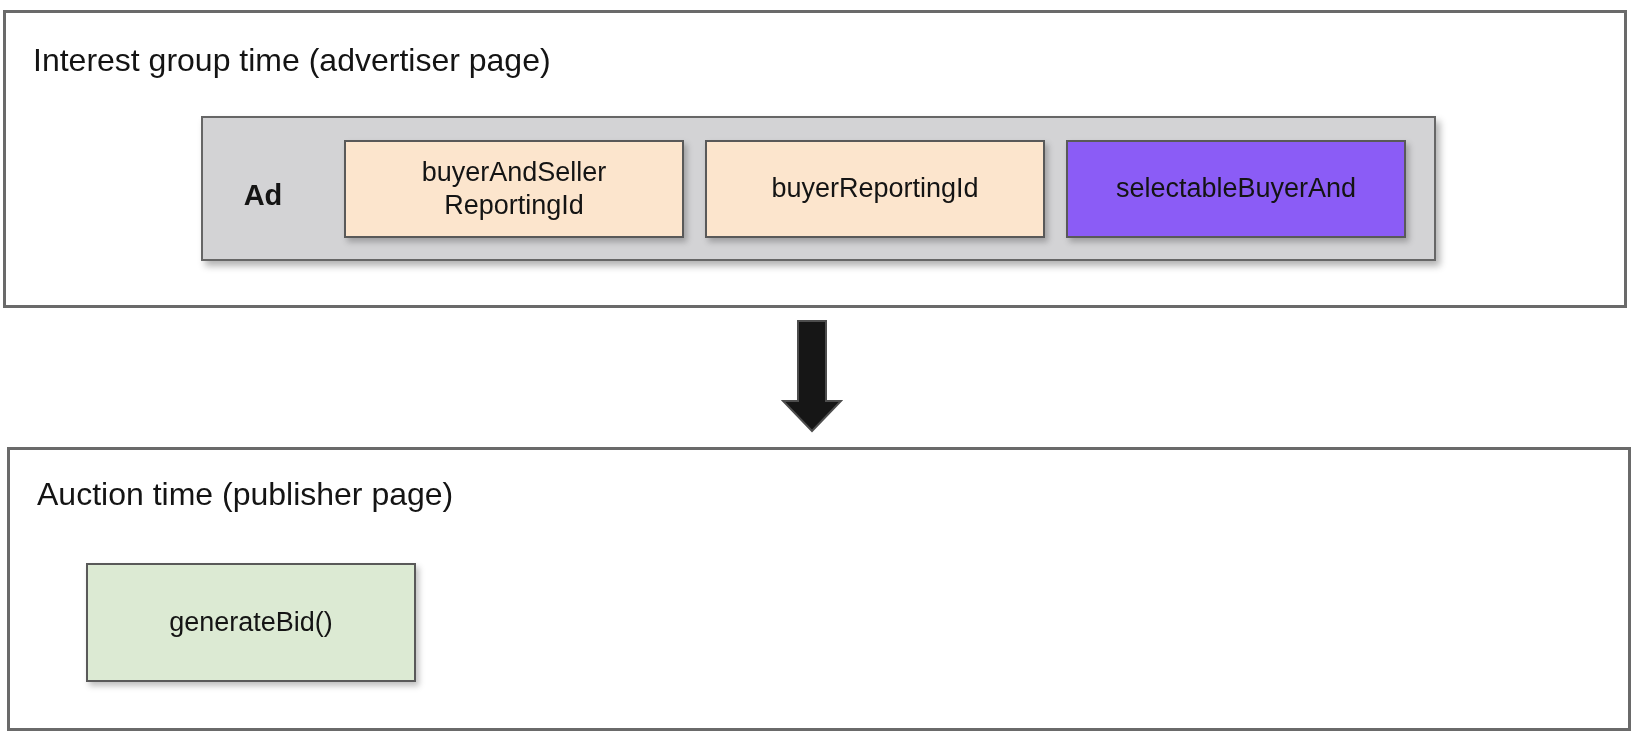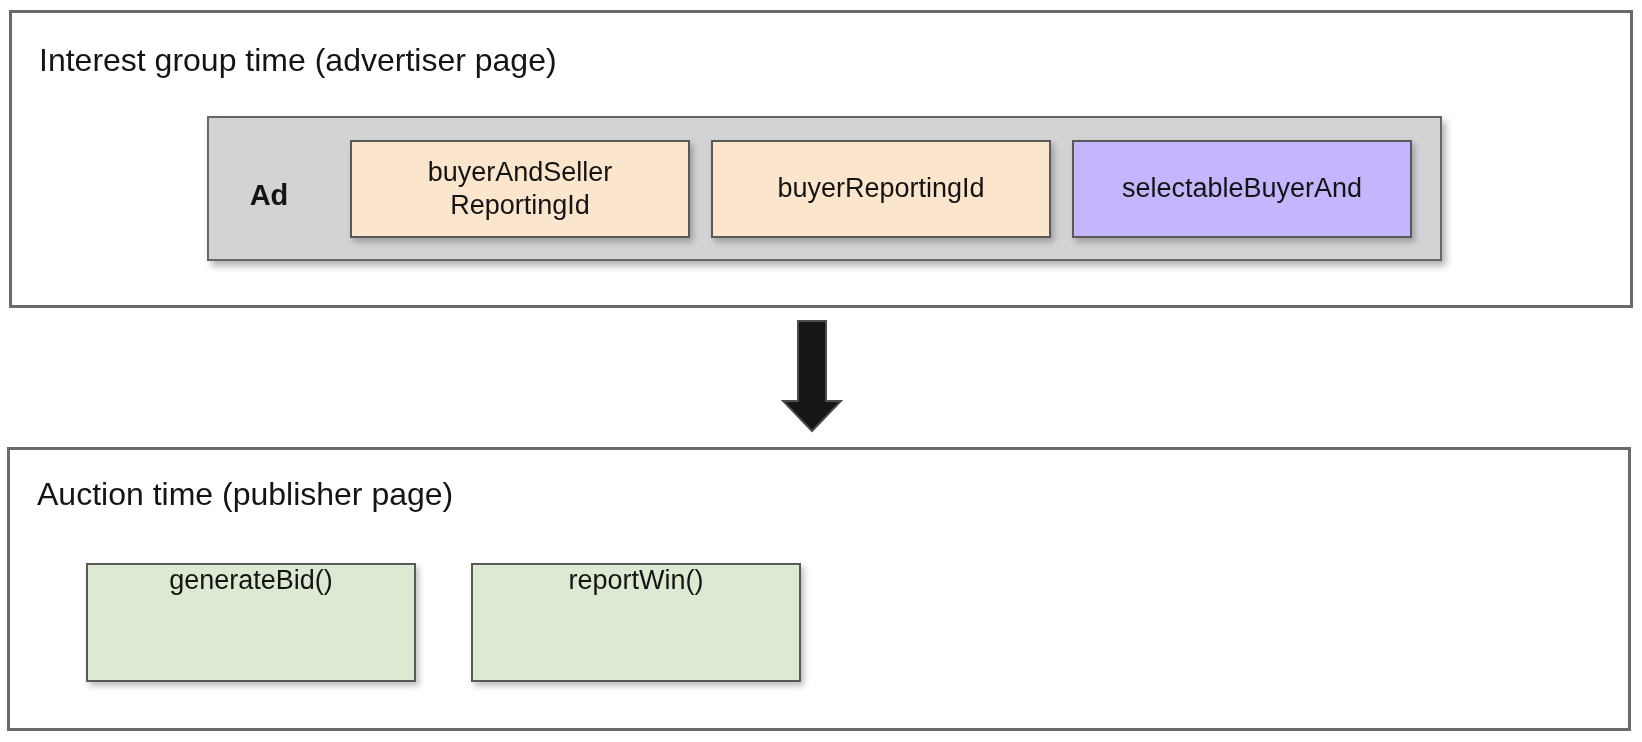--- a/index.html
+++ b/index.html
@@ -16,21 +16,21 @@
     background: #ffffff;
     overflow: hidden;
   }
   .section {
     position: absolute;
     box-sizing: border-box;
     background: #ffffff;
     border: 3px solid #6a6a6a;
   }
   #top-section {
-    left: 9px; top: 10px;
+    left: 3px; top: 10px;
     width: 1624px; height: 298px;
   }
   #bottom-section {
     left: 7px; top: 447px;
     width: 1624px; height: 284px; padding-left: 35px;
   }
   .section-title {
     position: absolute;
     left: 27px;
     font-size: 32px;
@@ -67,41 +67,41 @@
     box-shadow: 3px 4px 6px rgba(0,0,0,0.25);
     display: flex;
     flex-direction: column;
     align-items: center;
     justify-content: center;
     text-align: center;
     font-size: 27px;
     line-height: 33px;
   }
   .id-box.peach  { background: #fce5cd; }
-  .id-box.orange { background: #c4b5fd; }
+  .id-box.orange { background: #8b5cf6; }
 
   .down-arrow {
     position: absolute;
     left: 781px; top: 320px;
   }
 
   .fn-row {
     position: absolute;
     left: 76px; top: 113px;
     display: flex;
     column-gap: 55px;
   }
   .fn-box {
     box-sizing: border-box;
     width: 330px; height: 119px;
     background: #dcead3;
     border: 2px solid #595959;
     box-shadow: 3px 4px 6px rgba(0,0,0,0.25);
     display: flex;
-    align-items: flex-start;
+    align-items: center;
     justify-content: center;
     font-size: 27px;
     white-space: nowrap;
   }
 </style>
 </head>
 <body>
 
 <div id="stage">
 
@@ -130,19 +130,16 @@
     <polygon points="17,1 45,1 45,81 60,81 31,111 2,81 17,81" fill="#161616" stroke="#4d4d4d" stroke-width="2" stroke-linejoin="miter"></polygon>
   </svg>
 
   <div class="section" id="bottom-section">
     <div class="section-title">Auction time (publisher page)</div>
 
     <div class="fn-row">
       <div class="fn-box">
         <span>generateBid()</span>
       </div>
-      <div class="fn-box">
-        <span>reportWin()</span>
-      </div>
     </div>
   </div>
 
 </div>
 
 </body></html>

